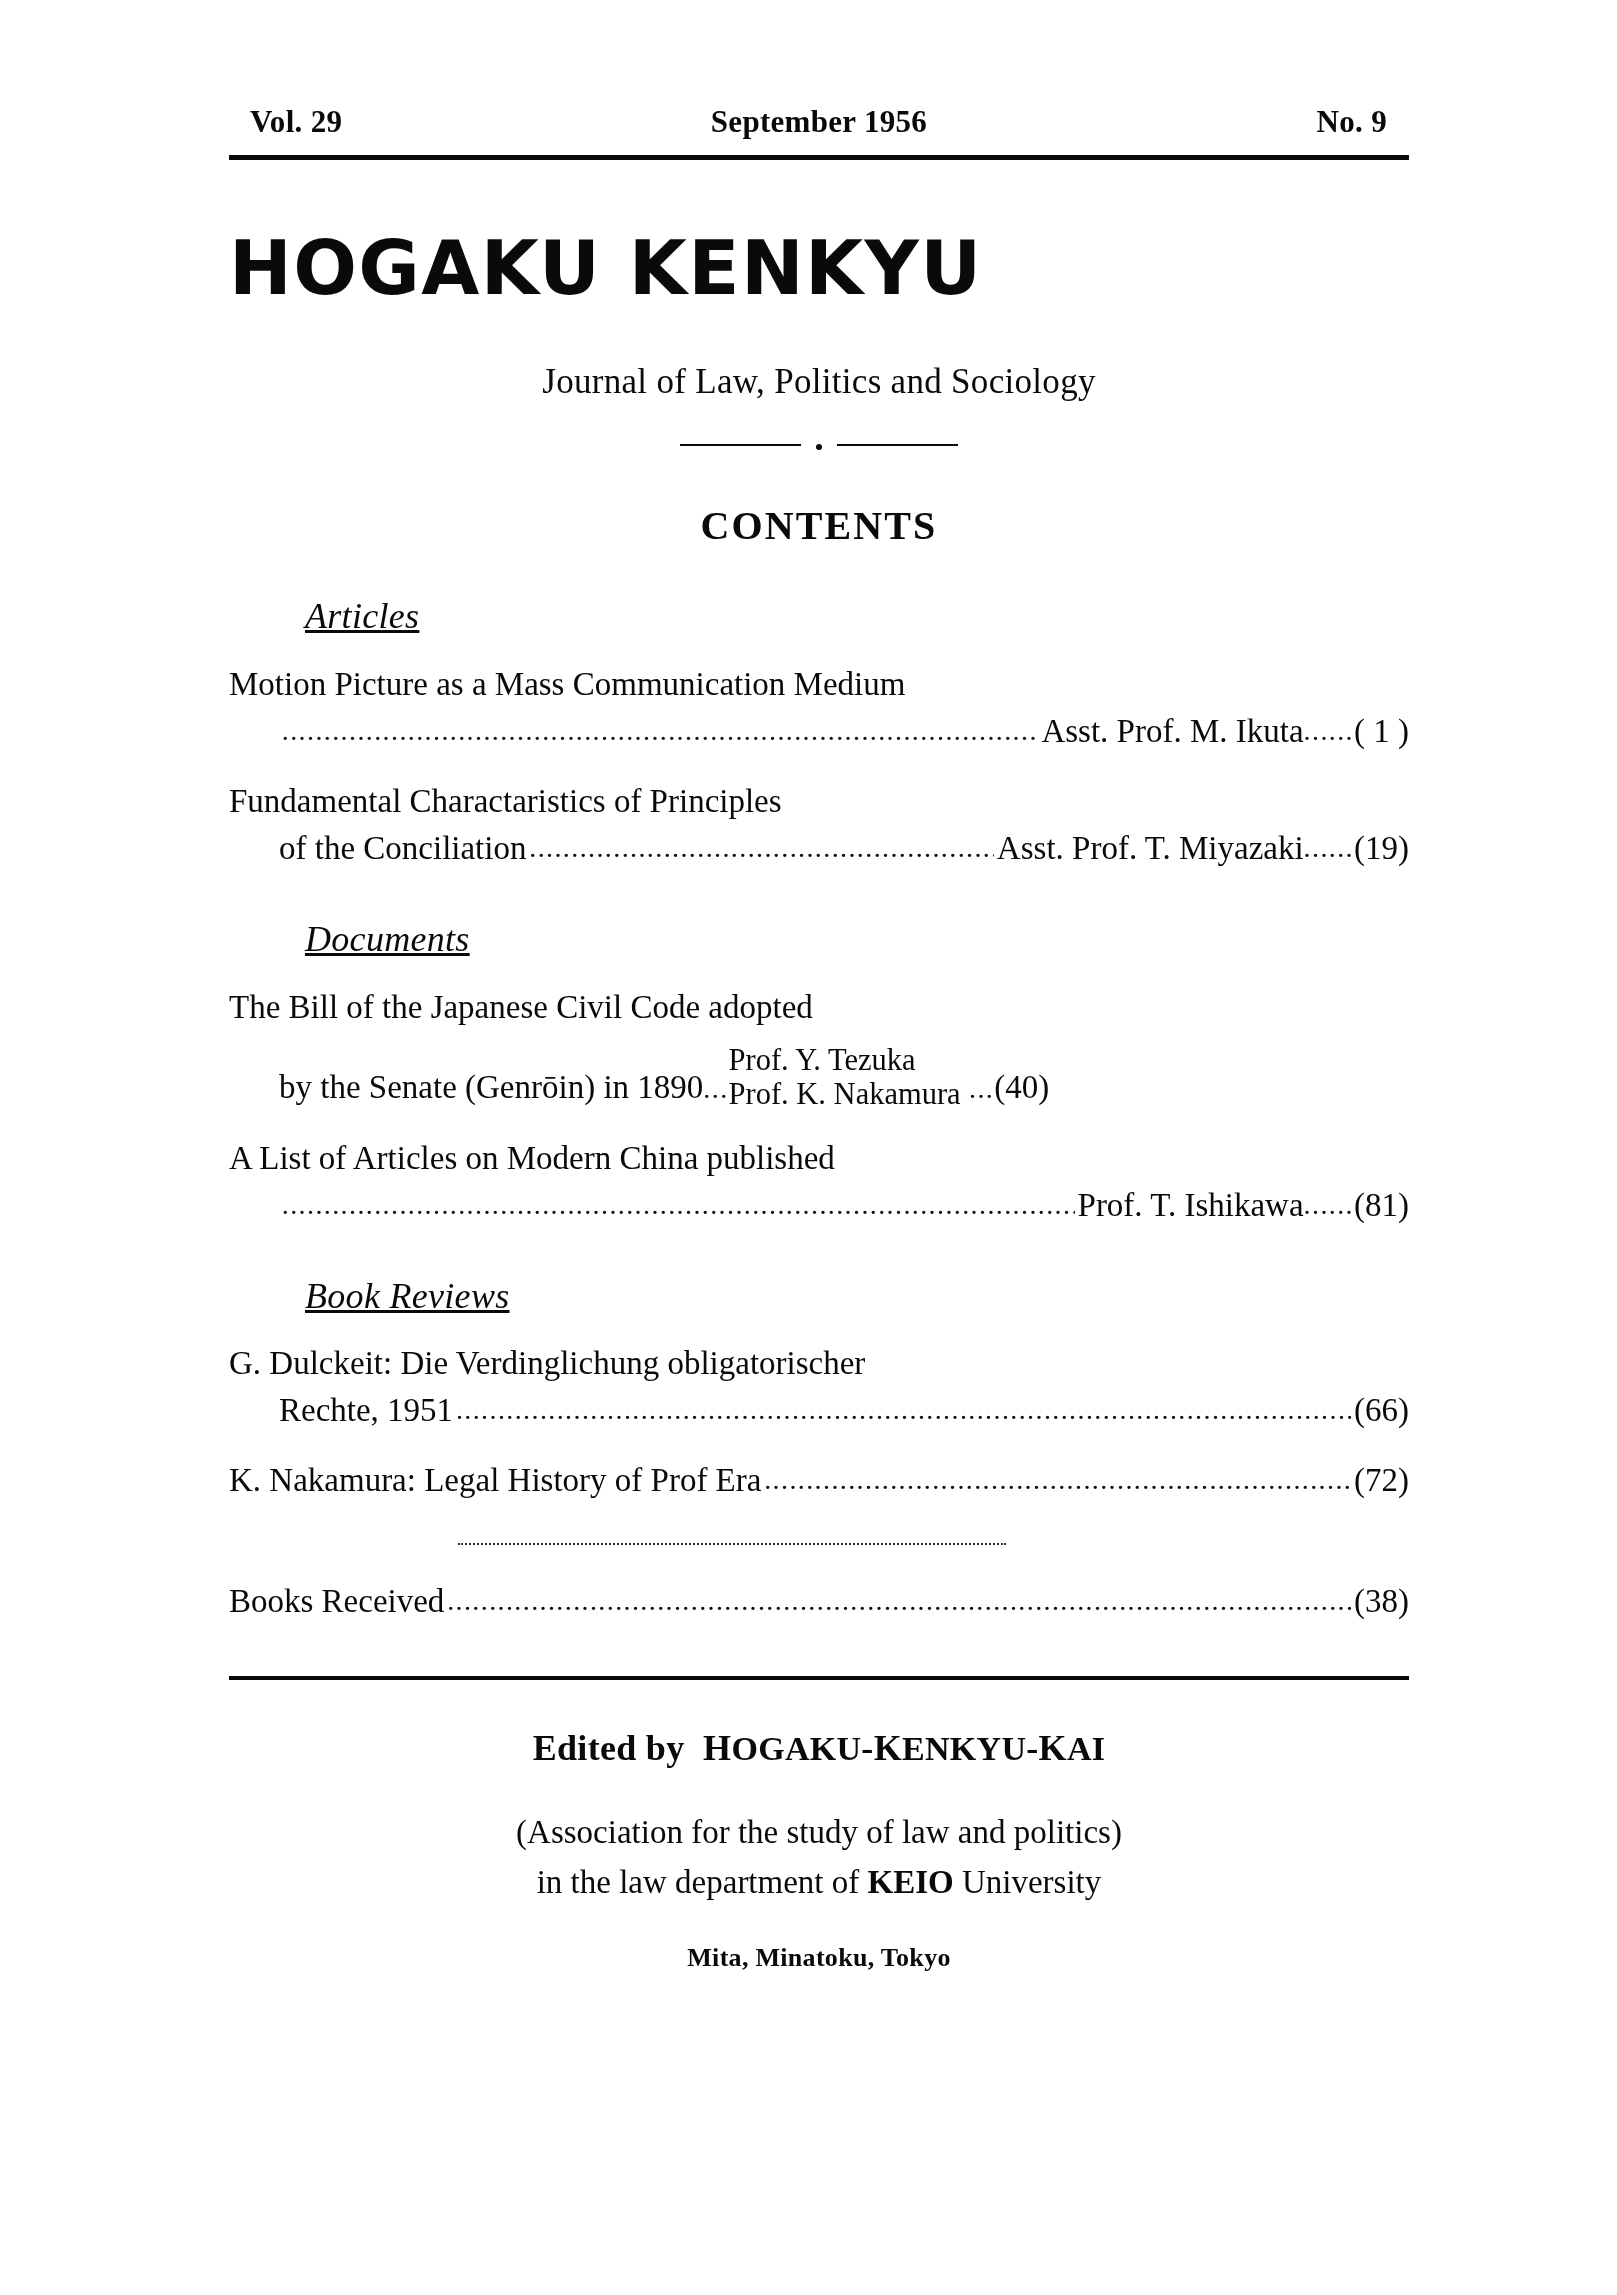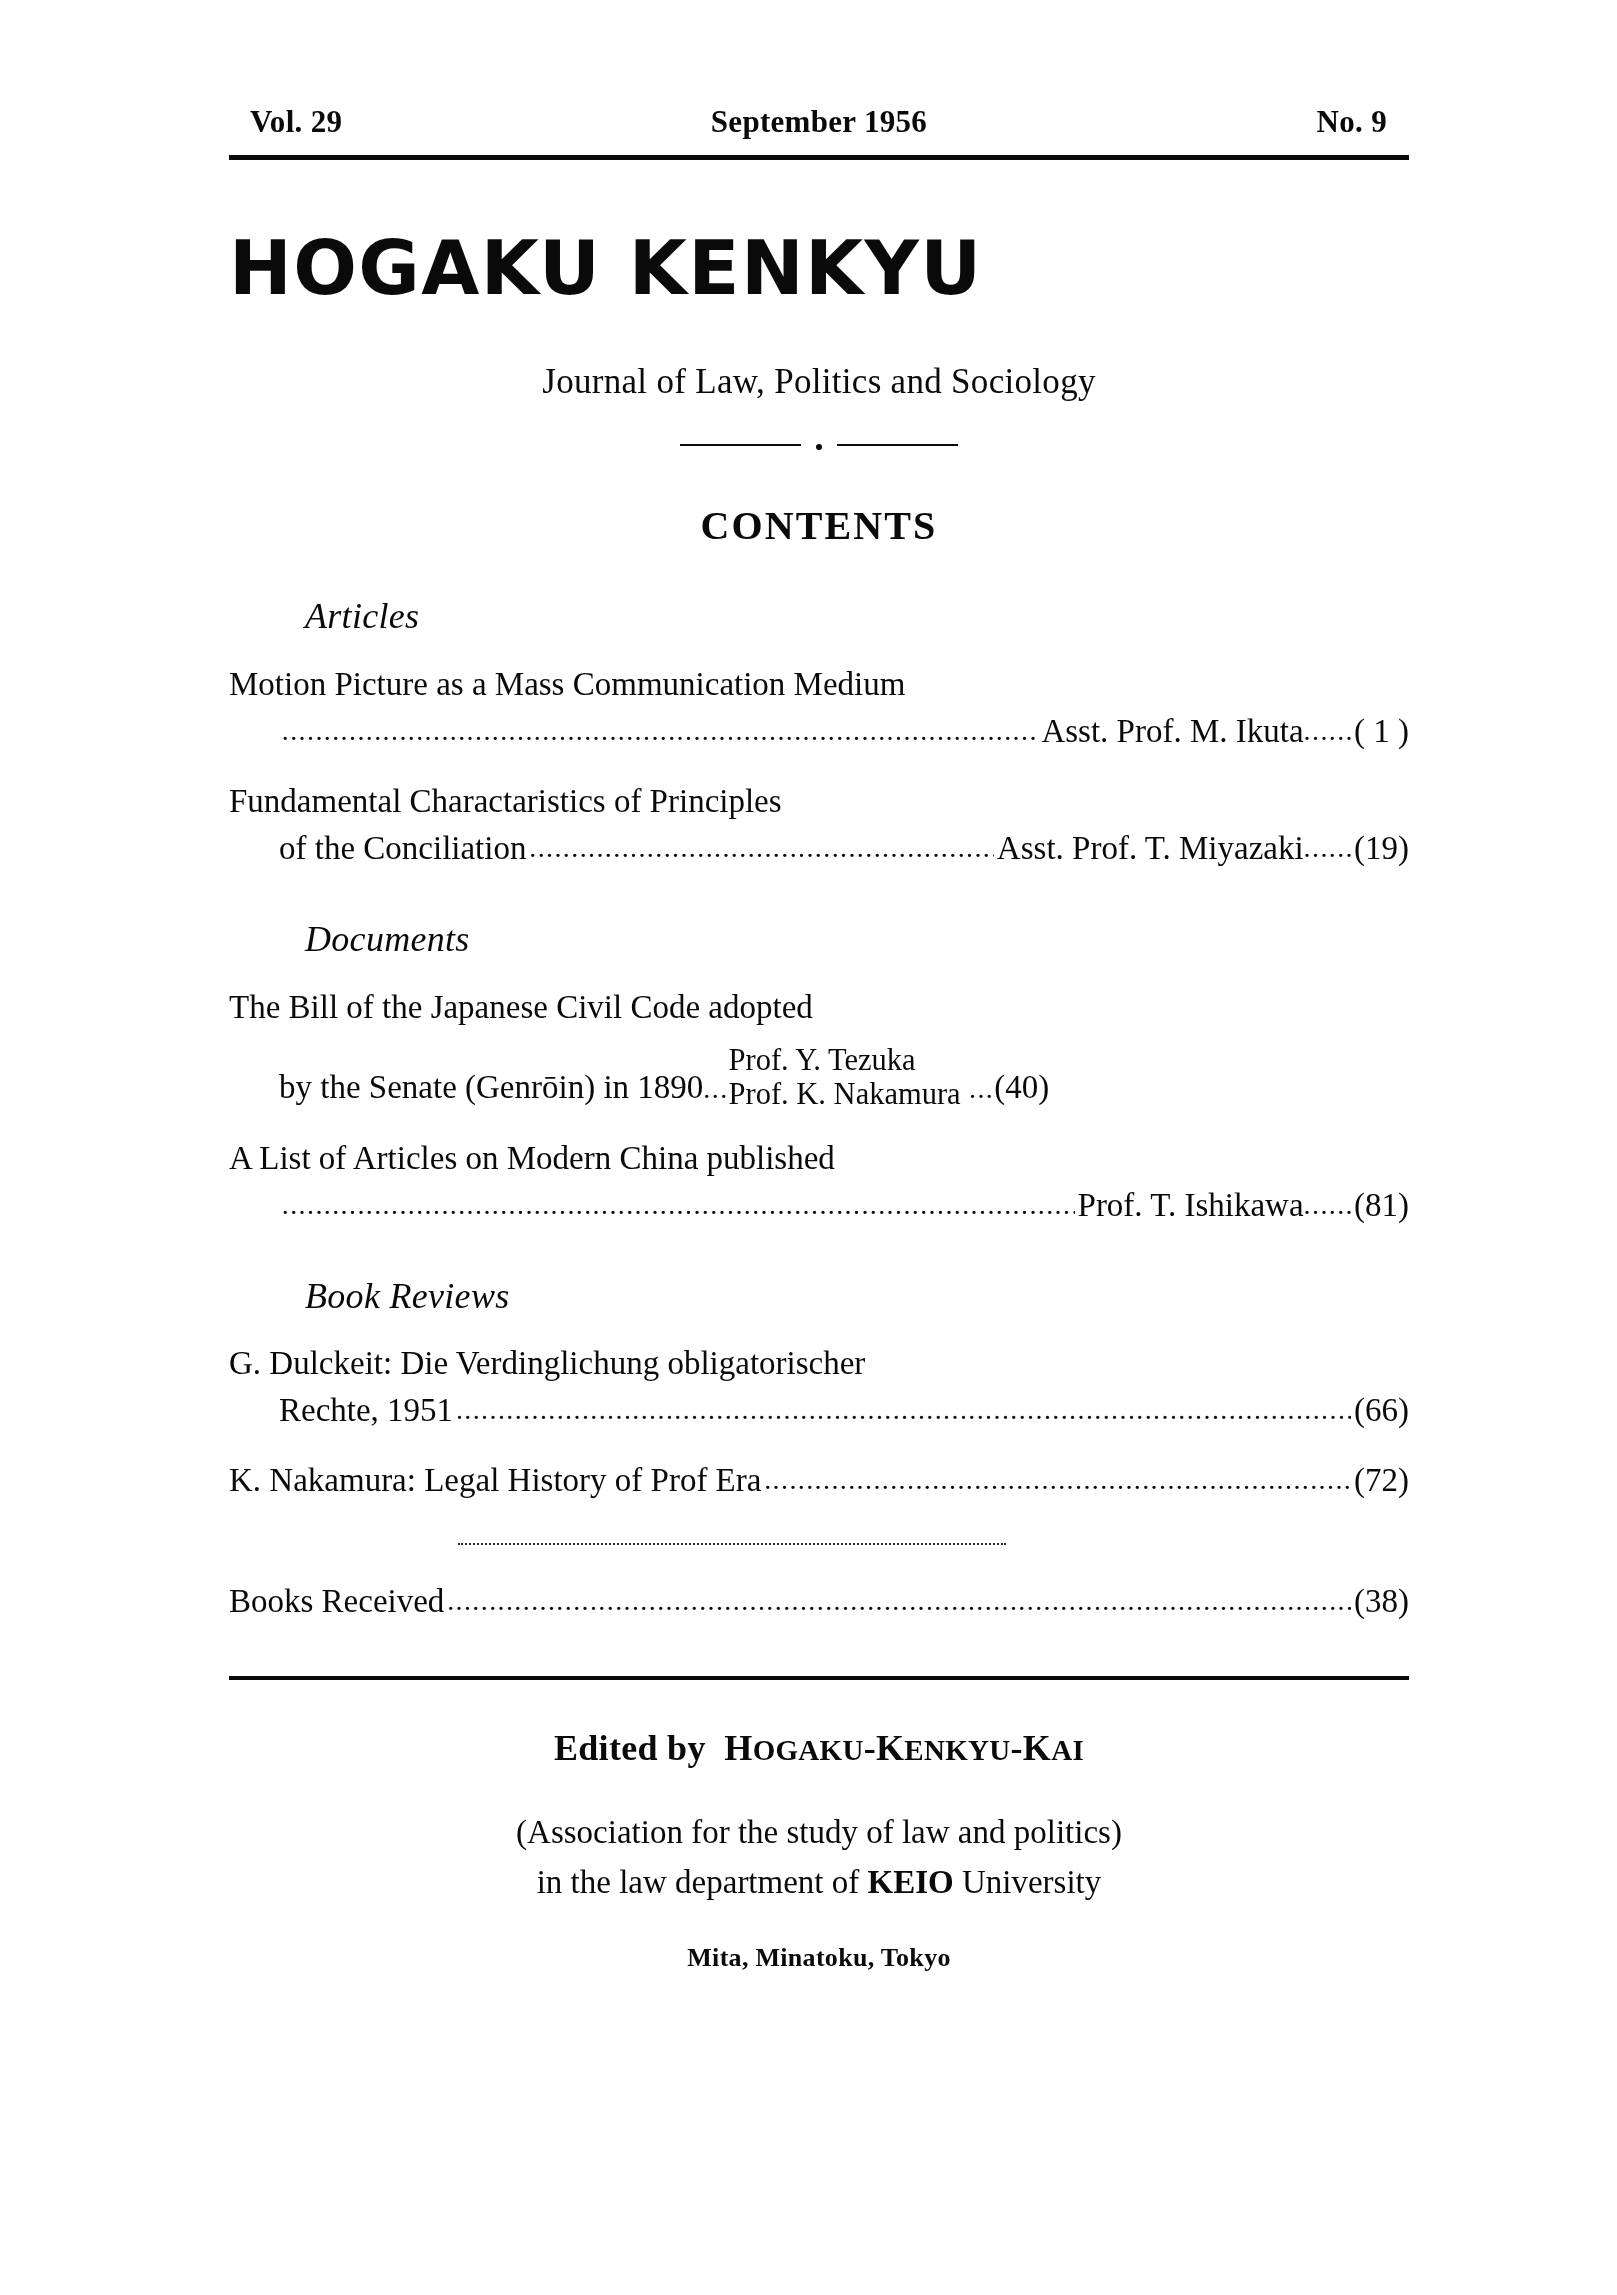--- a/index.html
+++ b/index.html
@@ -99,20 +99,21 @@
     margin-top: 54px;
   }
 
   
   .section-head {
     font-style: italic;
     font-size: 36px;
     margin-top: 46px;
     margin-left: 76px;
     letter-spacing: 0.3px;
+    text-decoration: underline;
   }
 
   
   .entry {
     font-size: 33px;
     line-height: 1.42;
     margin-top: 23.6px;
   }
   .entry .line1 { white-space: nowrap; }
   .entry .line2 {
@@ -176,21 +177,21 @@
 
   
   .footer-edited {
     text-align: center;
     font-size: 36px;
     font-weight: bold;
     margin-top: 47px;
     letter-spacing: 0.3px;
   }
   .smallcaps-big { font-size: 36px; }
-  .smallcaps-sm { font-size: 29px; }
+  .smallcaps-sm { font-size: 34px; }
   .footer-assoc {
     text-align: center;
     font-size: 33px;
     margin-top: 39px;
     line-height: 1.5;
   }
   .footer-assoc b { font-weight: bold; }
   .footer-address {
     text-align: center;
     font-size: 26px;

